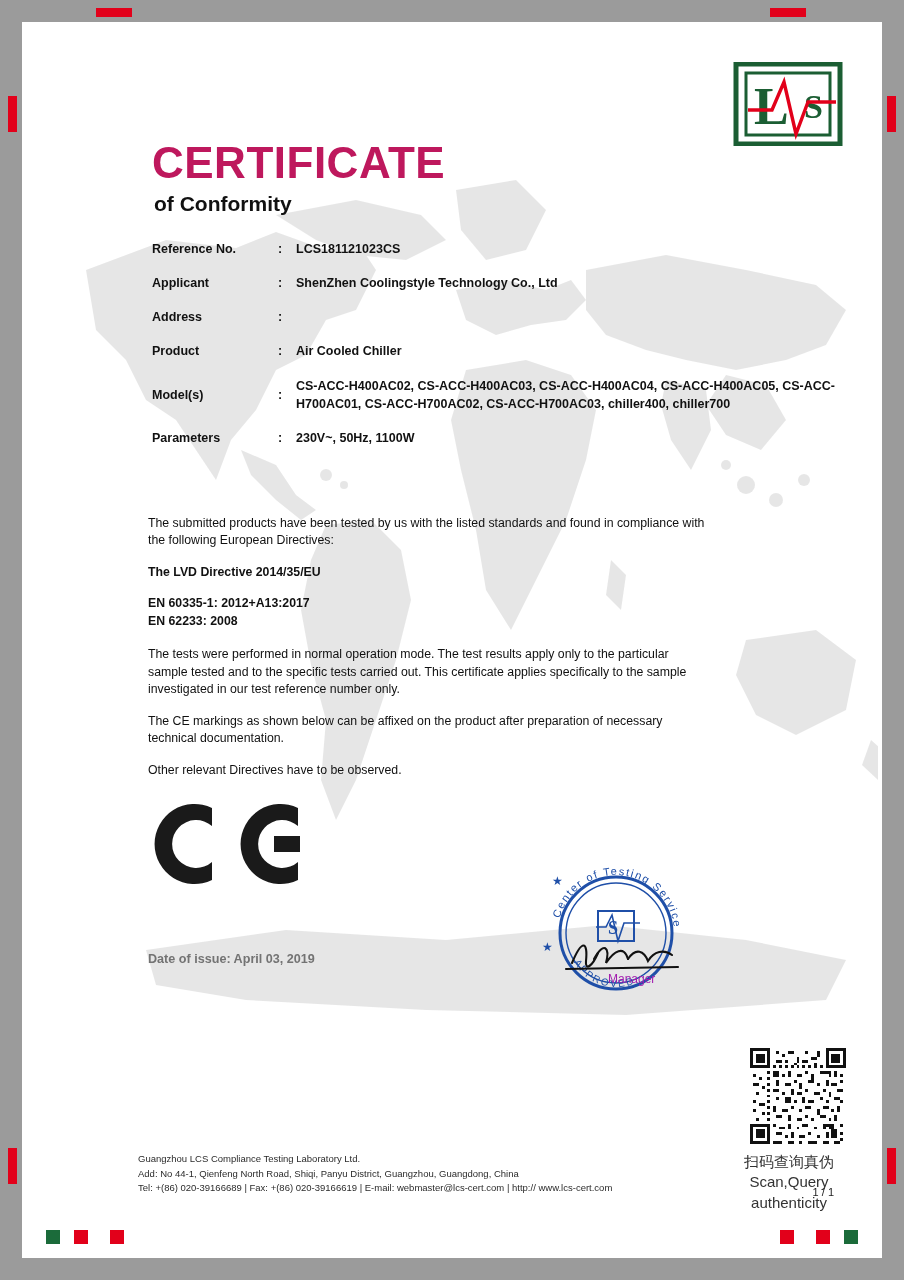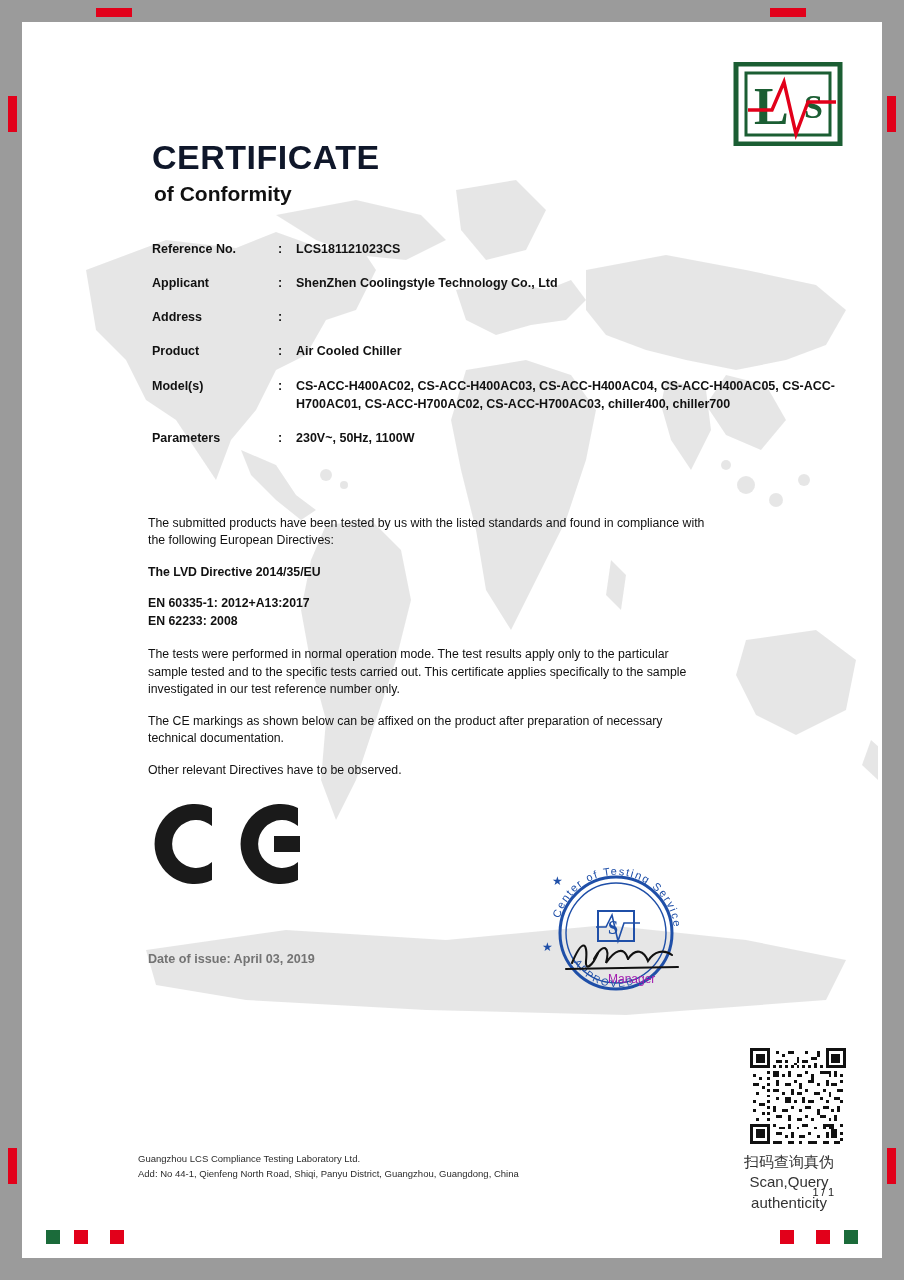--- a/index.html
+++ b/index.html
@@ -75,24 +75,24 @@
     width: 112px;
     height: 84px;
   }
 
   .title-block {
     position: absolute;
     left: 152px;
     top: 140px;
   }
   .title-main {
-    font-size: 34px;
+    font-size: 44px;
     font-weight: bold;
     letter-spacing: 0.5px;
-    color: #0f172a;
+    color: #be185d;
     line-height: 1.05;
   }
   .title-sub {
     font-size: 21px;
     font-weight: bold;
     color: #111;
     margin-top: 6px;
     margin-left: 2px;
   }
 
@@ -100,21 +100,21 @@
   .fields {
     position: absolute;
     left: 152px;
     top: 240px;
     width: 690px;
     font-size: 12.5px;
     color: #111;
   }
   .frow {
     display: flex;
-    align-items: flex-start;
+    align-items: center;
     margin-bottom: 16px;
   }
   .flabel {
     width: 126px;
     font-weight: bold;
     flex: 0 0 126px;
     line-height: 1.45;
   }
   .fcolon {
     width: 18px;
@@ -402,16 +402,17 @@
     </svg>
     <div class="qr-cap">
       <div>扫码查询真伪</div>
       <div>Scan,Query authenticity</div>
     </div>
     <div class="page-num">1 / 1</div>
 
     <div class="footer">
       <div>Guangzhou LCS Compliance Testing Laboratory Ltd.</div>
       <div>Add: No 44-1, Qienfeng North Road, Shiqi, Panyu District, Guangzhou, Guangdong, China</div>
+      <div>Tel: +(86) 020-39166689  |  Fax: +(86) 020-39166619  |  E-mail: webmaster@lcs-cert.com  |  http:// www.lcs-cert.com</div>
     </div>
 
   </div>
 </div>
 
 </body></html>

